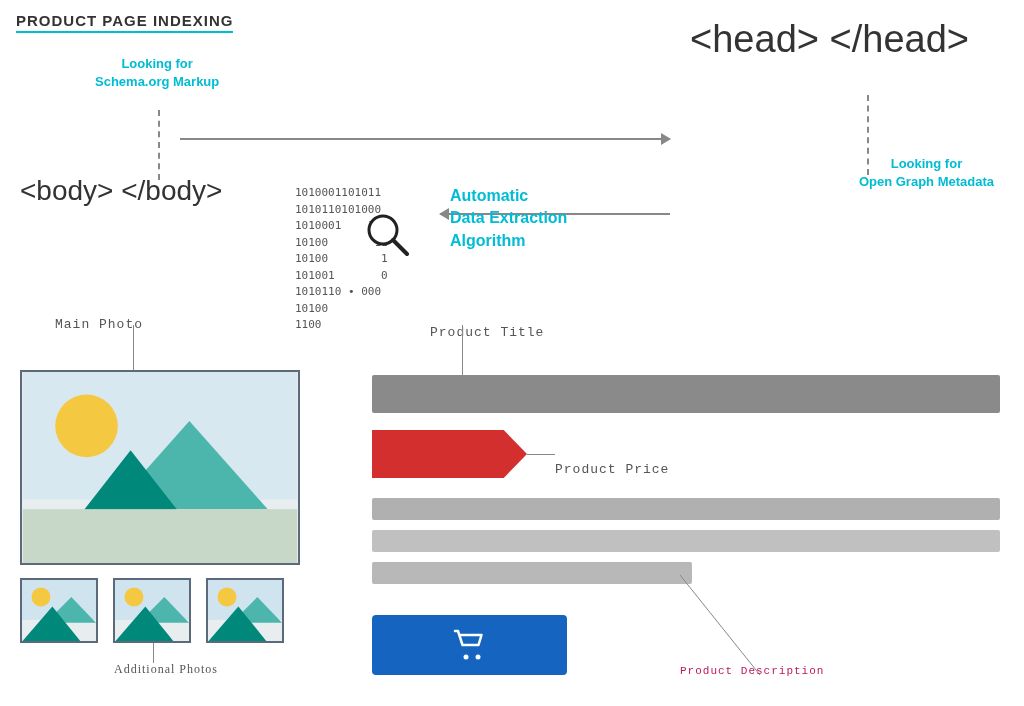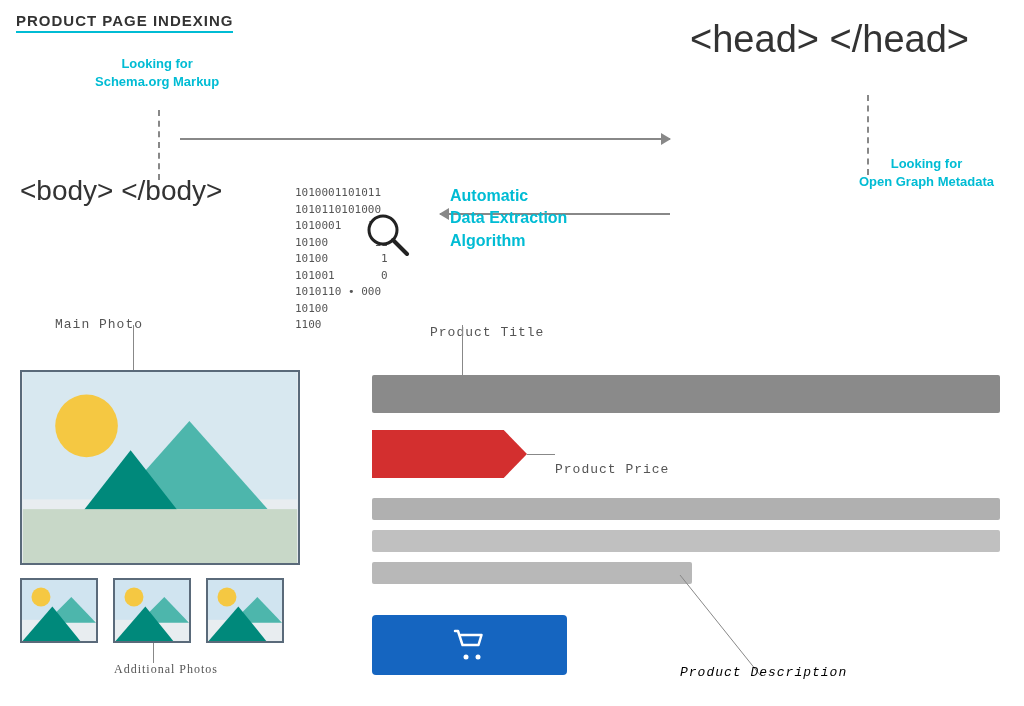--- a/index.html
+++ b/index.html
@@ -352,25 +352,24 @@
     .cart-icon-svg {
       width: 36px;
       height: 36px;
     }
 
     
     .product-desc-label {
       position: absolute;
       top: 665px;
       left: 680px;
-      font-size: 13px;
-      color: #000000;
+      font-size: 11px;
+      color: #be185d;
       font-family: 'Courier New', monospace;
       letter-spacing: 1px;
-      font-style: italic;
     }
   </style>
 </head>
 <body>
 
 <div class="page-title">PRODUCT PAGE INDEXING</div>
 
 <div class="head-tag">&lt;head&gt; &lt;/head&gt;</div>
 
 <div class="head-dashed-line"></div>

